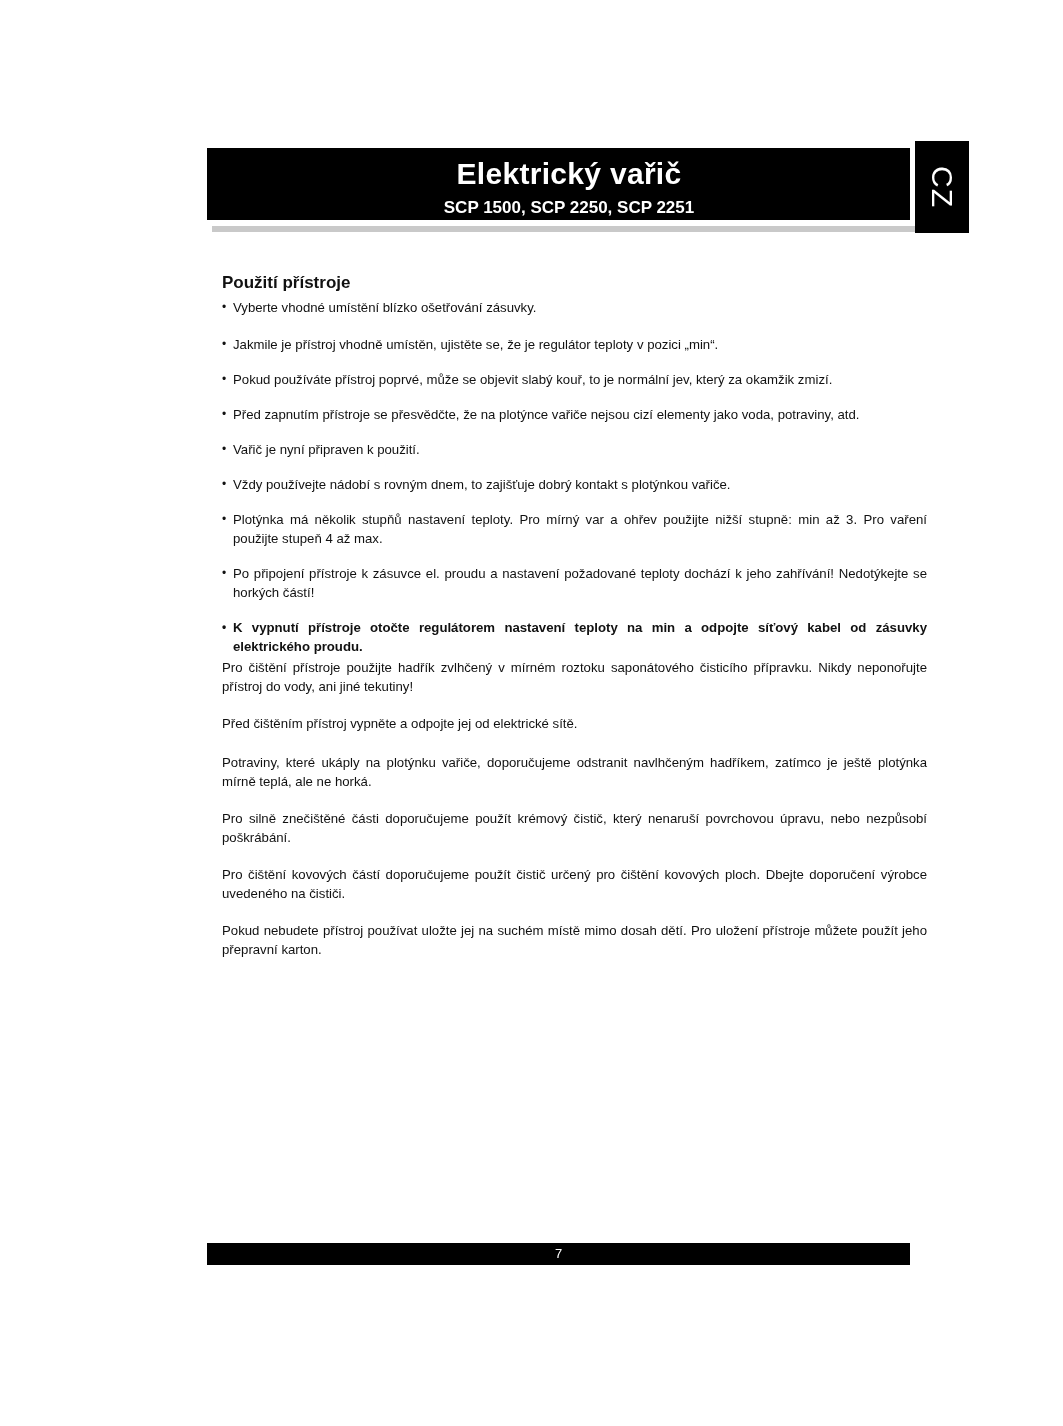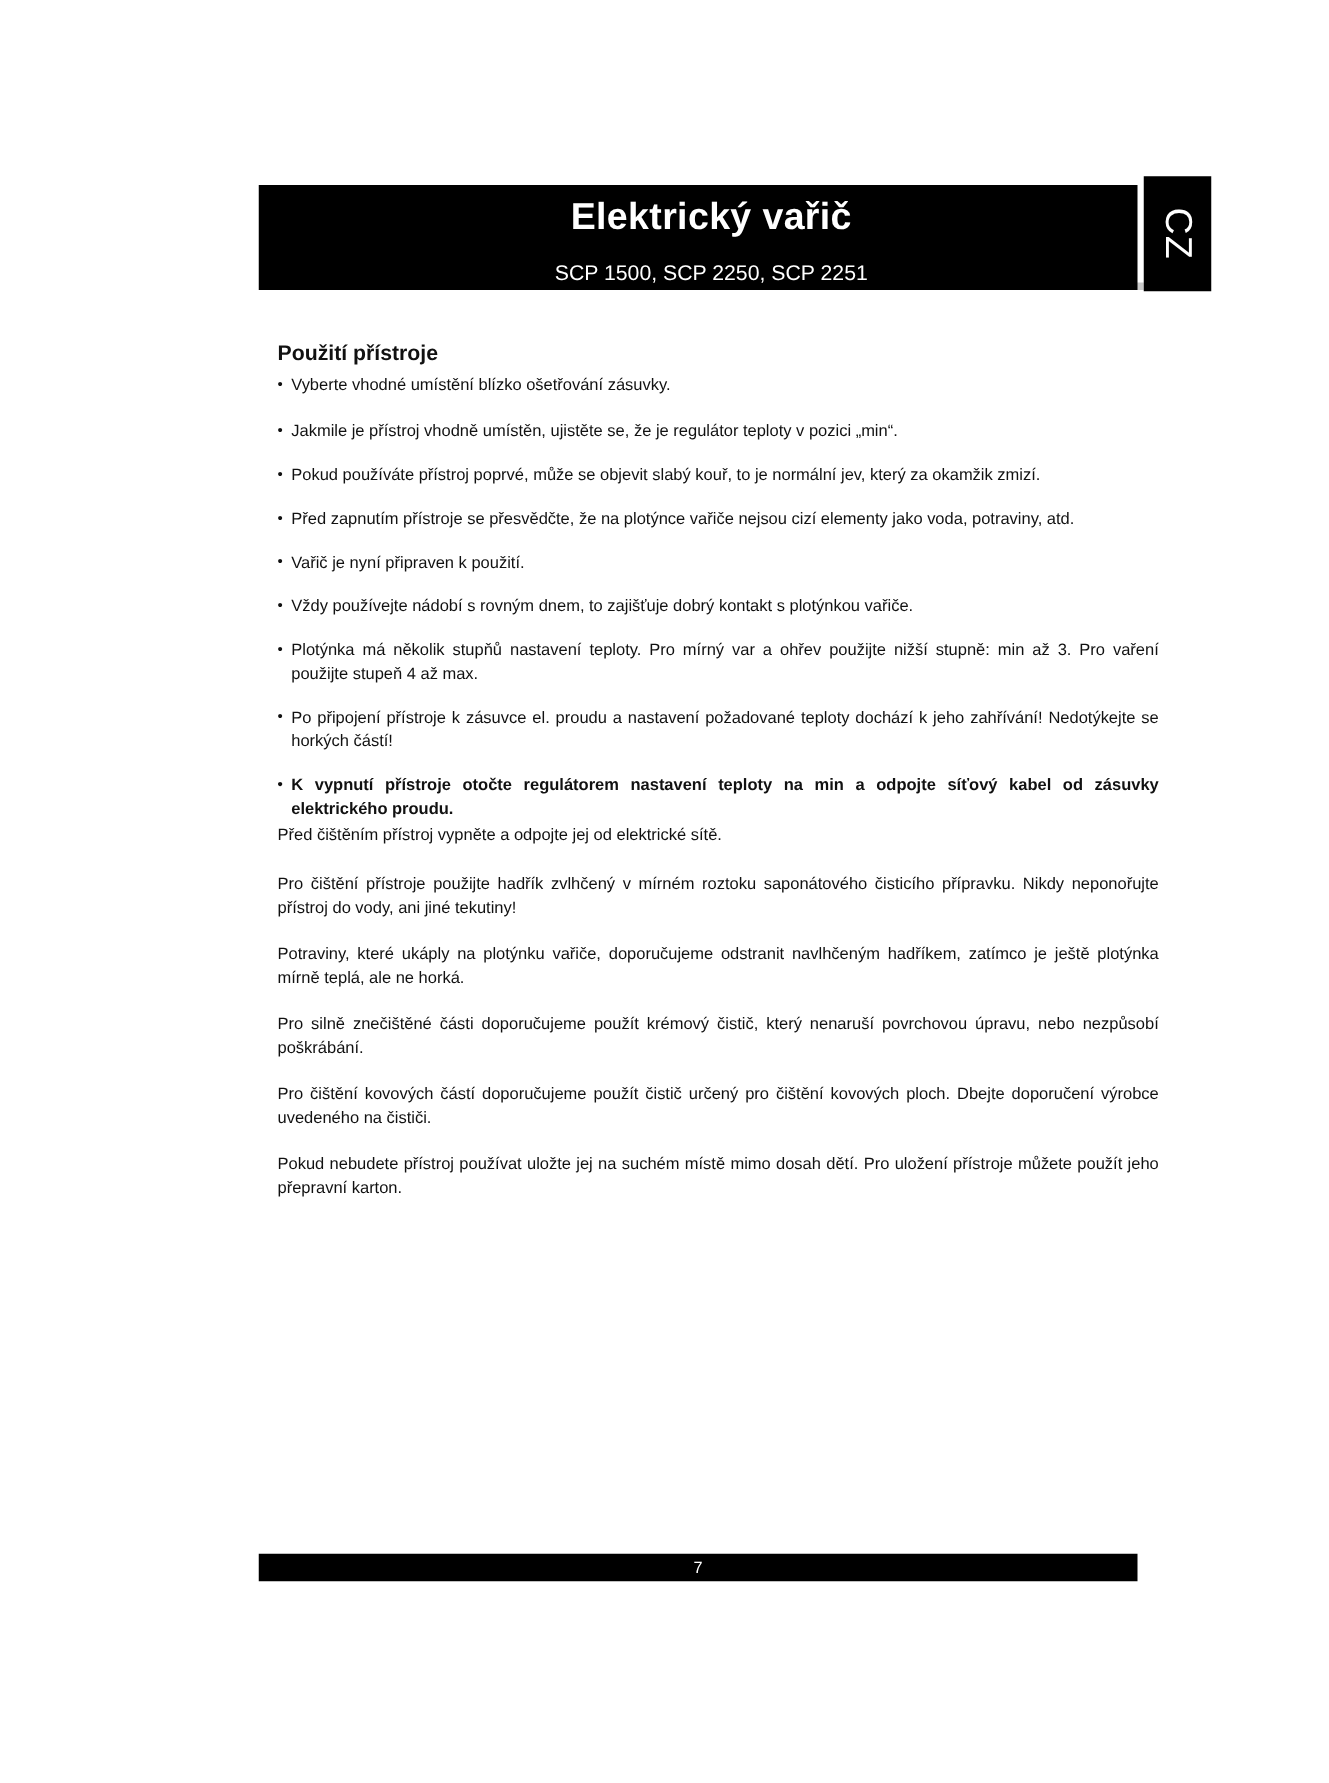--- a/index.html
+++ b/index.html
@@ -23,40 +23,40 @@
     width: 1063px;
     height: 1426px;
   }
 
   
   .header {
     position: absolute;
     left: 207px;
     top: 148px;
     width: 703px;
-    height: 84px;
+    height: 72px;
     background: #000000;
     color: #ffffff;
     box-sizing: border-box;
     padding-top: 8px;
     padding-left: 21px;
   }
   .header-title {
     text-align: center;
     font-size: 30px;
     font-weight: 600;
     letter-spacing: 0.3px;
     line-height: 36px;
   }
   .header-sub {
     text-align: center;
     font-size: 17px;
-    font-weight: 400;
+    font-weight: 700;
     line-height: 24px;
-    margin-top: 15px;
+    margin-top: 4px;
   }
 
   .lang-tab {
     position: absolute;
     left: 915px;
     top: 141px;
     width: 54px;
     height: 92px;
     background: #000000;
     color: #ffffff;
@@ -190,22 +190,22 @@
       <li class="bullet-item">Pokud používáte přístroj poprvé, může se objevit slabý kouř, to je normální jev, který za okamžik zmizí.</li>
       <li class="bullet-item">Před zapnutím přístroje se přesvědčte, že na plotýnce vařiče nejsou cizí elementy jako voda, potraviny, atd.</li>
       <li class="bullet-item">Vařič je nyní připraven k použití.</li>
       <li class="bullet-item">Vždy používejte nádobí s rovným dnem, to zajišťuje dobrý kontakt s plotýnkou vařiče.</li>
       <li class="bullet-item">Plotýnka má několik stupňů nastavení teploty. Pro mírný var a ohřev použijte nižší stupně: min až 3. Pro vaření použijte stupeň 4 až max.</li>
       <li class="bullet-item">Po připojení přístroje k zásuvce el. proudu a nastavení požadované teploty dochází k jeho zahřívání! Nedotýkejte se horkých částí!</li>
       <li class="bullet-item bold tight">K vypnutí přístroje otočte regulátorem nastavení teploty na min a odpojte síťový kabel od zásuvky elektrického proudu.</li>
     </ul>
 
 
+    <p class="para">Pro čištění přístroje použijte hadřík zvlhčený v mírném roztoku saponátového čisticího přípravku. Nikdy neponořujte přístroj do vody, ani jiné tekutiny!</p>
     <p class="para lead">Před čištěním přístroj vypněte a odpojte jej od elektrické sítě.</p>
-    <p class="para">Pro čištění přístroje použijte hadřík zvlhčený v mírném roztoku saponátového čisticího přípravku. Nikdy neponořujte přístroj do vody, ani jiné tekutiny!</p>
     <p class="para">Potraviny, které ukáply na plotýnku vařiče, doporučujeme odstranit navlhčeným hadříkem, zatímco je ještě plotýnka mírně teplá, ale ne horká.</p>
     <p class="para">Pro silně znečištěné části doporučujeme použít krémový čistič, který nenaruší povrchovou úpravu, nebo nezpůsobí poškrábání.</p>
     <p class="para">Pro čištění kovových částí doporučujeme použít čistič určený pro čištění kovových ploch. Dbejte doporučení výrobce uvedeného na čističi.</p>
     <p class="para">Pokud nebudete přístroj používat uložte jej na suchém místě mimo dosah dětí. Pro uložení přístroje můžete použít jeho přepravní karton.</p>
 
   </div>
 
   <div class="footer-bar">
     <div class="page-num">7</div>
   </div>

